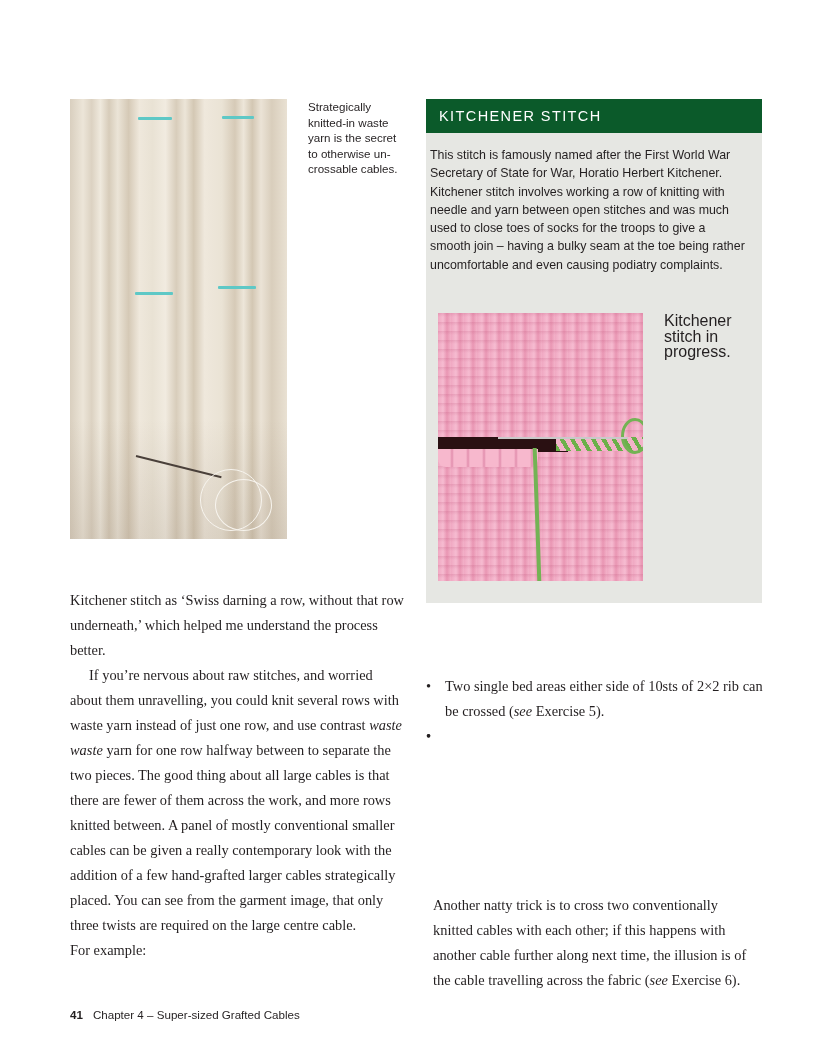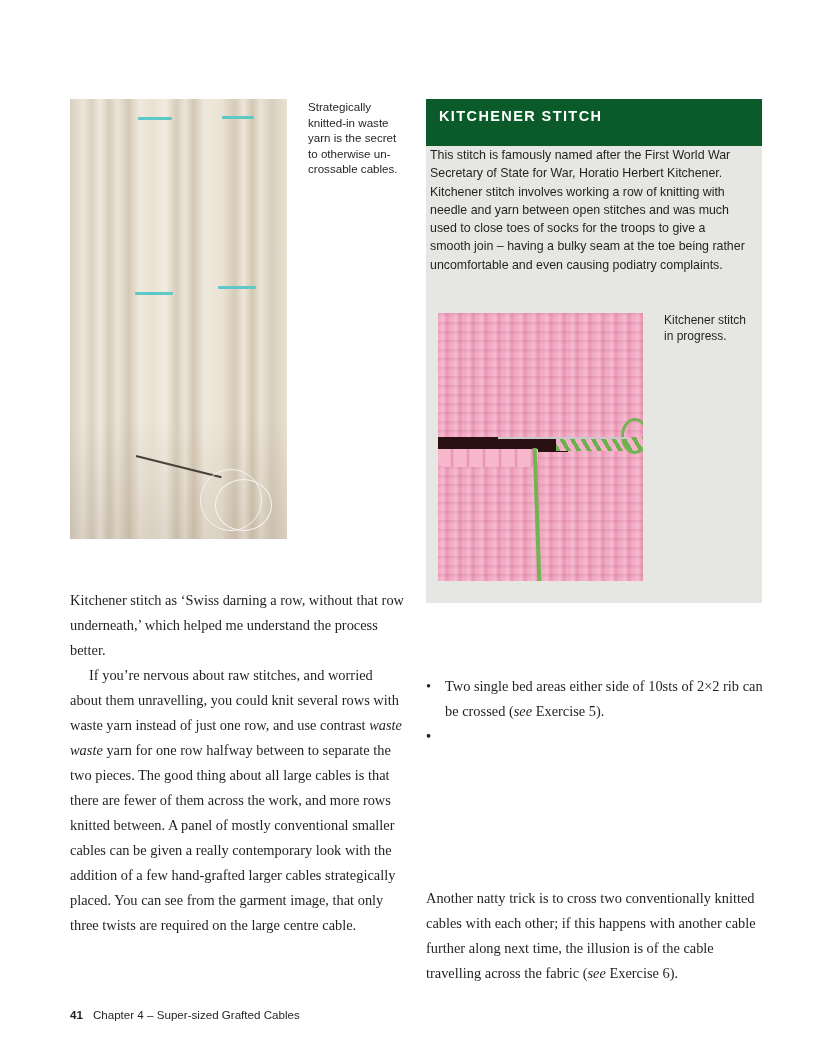--- a/index.html
+++ b/index.html
@@ -8,42 +8,42 @@
   .sans{font-family:"Liberation Sans","DejaVu Sans",sans-serif;}
   .photo-left{position:absolute;left:70px;top:99px;width:217px;height:440px;overflow:hidden;
     background:linear-gradient(90deg,#d9cfbf 0%,#ece5d8 6%,#dcd2c2 10%,#efe9dd 14%,#d7ccba 18%,#ebe4d7 22%,#d5c9b6 27%,#efe8dc 32%,#e9e2d4 38%,#f1ebe0 44%,#d8cdbb 49%,#ece5d8 53%,#d4c8b4 57%,#efe8dc 62%,#eae3d5 70%,#d6cab7 76%,#ede6d9 80%,#d3c7b3 84%,#ebe3d6 88%,#d9cebc 93%,#e9e1d3 100%);}
   .photo-left .stripe{position:absolute;height:3px;background:#5ec8c6;border-radius:1px;}
   .photo-left .needle{position:absolute;left:66px;top:356px;width:88px;height:2px;background:#4a403a;transform:rotate(14deg);transform-origin:left center;}
   .photo-left .yarn{position:absolute;border:1px solid #f7f4ee;border-radius:50%;}
   .photo-left .shade{position:absolute;left:0;right:0;bottom:0;height:120px;background:linear-gradient(180deg,rgba(0,0,0,0) 0%,rgba(120,100,80,.15) 100%);}
   .caption{position:absolute;font-size:11.6px;line-height:15.5px;color:#231f20;}
   .cap1{left:308px;top:99px;width:100px;}
   .box{position:absolute;left:426px;top:99px;width:336px;height:504px;background:#e6e7e3;}
-  .box-header{height:47px;background:#0b5a2a;color:#ffffff;font-weight:bold;font-size:14.5px;letter-spacing:1.4px;line-height:34px;padding-left:13px;}
+  .box-header{height:34px;background:#0b5a2a;color:#ffffff;font-weight:normal;font-size:14.5px;letter-spacing:1.4px;line-height:34px;padding-left:13px;}
   .box-body{position:absolute;left:4px;top:47px;width:315px;font-size:12.4px;line-height:18.3px;color:#231f20;}
   .photo-pink{position:absolute;left:12px;top:214px;width:205px;height:268px;overflow:hidden;
     background:repeating-linear-gradient(90deg,#f0a8c2 0px,#f6bcd1 5px,#e996b3 9px,#f3b2c9 13px);}
   .photo-pink .rows{position:absolute;inset:0;background:repeating-linear-gradient(180deg,rgba(180,70,110,.18) 0px,rgba(0,0,0,0) 4px,rgba(0,0,0,0) 9px);}
   .photo-pink .gap{position:absolute;left:0;top:124px;width:130px;height:15px;background:#2a1012;}
   .photo-pink .loops{position:absolute;left:0;top:136px;width:100px;height:18px;background:repeating-linear-gradient(90deg,#f7b8cd 0px,#f7b8cd 12px,#e28fae 14px,#f7b8cd 16px);border-radius:0 0 8px 8px;}
   .photo-pink .zig{position:absolute;left:118px;top:124px;width:87px;height:14px;background:repeating-linear-gradient(60deg,#6bb04a 0px,#6bb04a 4px,#f3b2c9 4px,#f3b2c9 9px);}
   .photo-pink .gthread{position:absolute;left:97px;top:135px;width:4px;height:134px;background:#73b354;transform:rotate(-2deg);}
   .photo-pink .gthread2{position:absolute;left:183px;top:105px;width:22px;height:30px;border:3px solid #73b354;border-radius:50%;}
   .photo-pink .pneedle{position:absolute;left:60px;top:124px;width:130px;height:2px;background:#c9c9c9;}
-  .cap2{position:absolute;left:238px;top:214px;width:90px;font-size:12px;line-height:15.5px;}
+  .cap2{position:absolute;left:238px;top:214px;width:90px;font-size:16px;line-height:15.5px;}
   .body-text{position:absolute;font-size:14.4px;line-height:25px;color:#231f20;}
   .col-left{left:70px;top:588px;width:334px;}
   .col-left p{margin:0;}
   .col-left p.indent{text-indent:19px;}
   .col-right-list{left:426px;top:674px;width:340px;}
   .col-right-list ul{list-style:none;margin:0;padding:0;}
   .col-right-list li{position:relative;padding-left:19px;}
   .col-right-list li .bullet{position:absolute;left:0;top:0;}
   .col-right-para{left:426px;top:886px;width:340px;}
-  .col-right-para p{margin:0;}
+  .col-right-para p{margin:7px;}
   .footer{position:absolute;left:70px;top:1007px;font-size:11.6px;line-height:16px;color:#231f20;}
   .footer .pnum{font-weight:bold;margin-right:10px;}
 </style>
 </head>
 <body>
 
 <div class="photo-left" role="img" aria-label="Cream knitted garment with large grafted cables and turquoise waste-yarn markers, needle threaded at the base">
   <div class="stripe" style="left:68px;top:18px;width:34px;"></div>
   <div class="stripe" style="left:152px;top:17px;width:32px;"></div>
   <div class="stripe" style="left:65px;top:193px;width:38px;"></div>
@@ -67,20 +67,21 @@
     <div class="gthread"></div>
     <div class="gthread2"></div>
     <div class="pneedle"></div>
   </div>
   <div class="cap2">Kitchener stitch in progress.</div>
 </div>
 
 <div class="body-text col-left serif">
   <p><span>Kitchener stitch as ‘Swiss darning a row, without that row underneath,’ which helped me understand the process better.</span></p>
   <p class="indent"><span>If you’re nervous about raw stitches, and worried about them unravelling, you could knit several rows with waste yarn instead of just one row, and use contrast </span><em>waste waste</em><span> yarn for one row halfway between to separate the two pieces. The good thing about all large cables is that there are fewer of them across the work, and more rows knitted between. A panel of mostly conventional smaller cables can be given a really contemporary look with the addition of a few hand-grafted larger cables strategically placed. You can see from the garment image, that only three twists are required on the large centre cable.</span></p>
+  <p><span>For example:</span></p>
 </div>
 
 <div class="body-text col-right-list serif">
   <ul>
     <li><span class="bullet">•</span><span>Two single bed areas either side of 10sts of 2×2 rib can be crossed (</span><em>see</em><span> Exercise 5).</span></li>
     <li><span class="bullet">•</span></li>
     <li><span class="bullet">•</span></li>
   </ul>
 </div>
 

